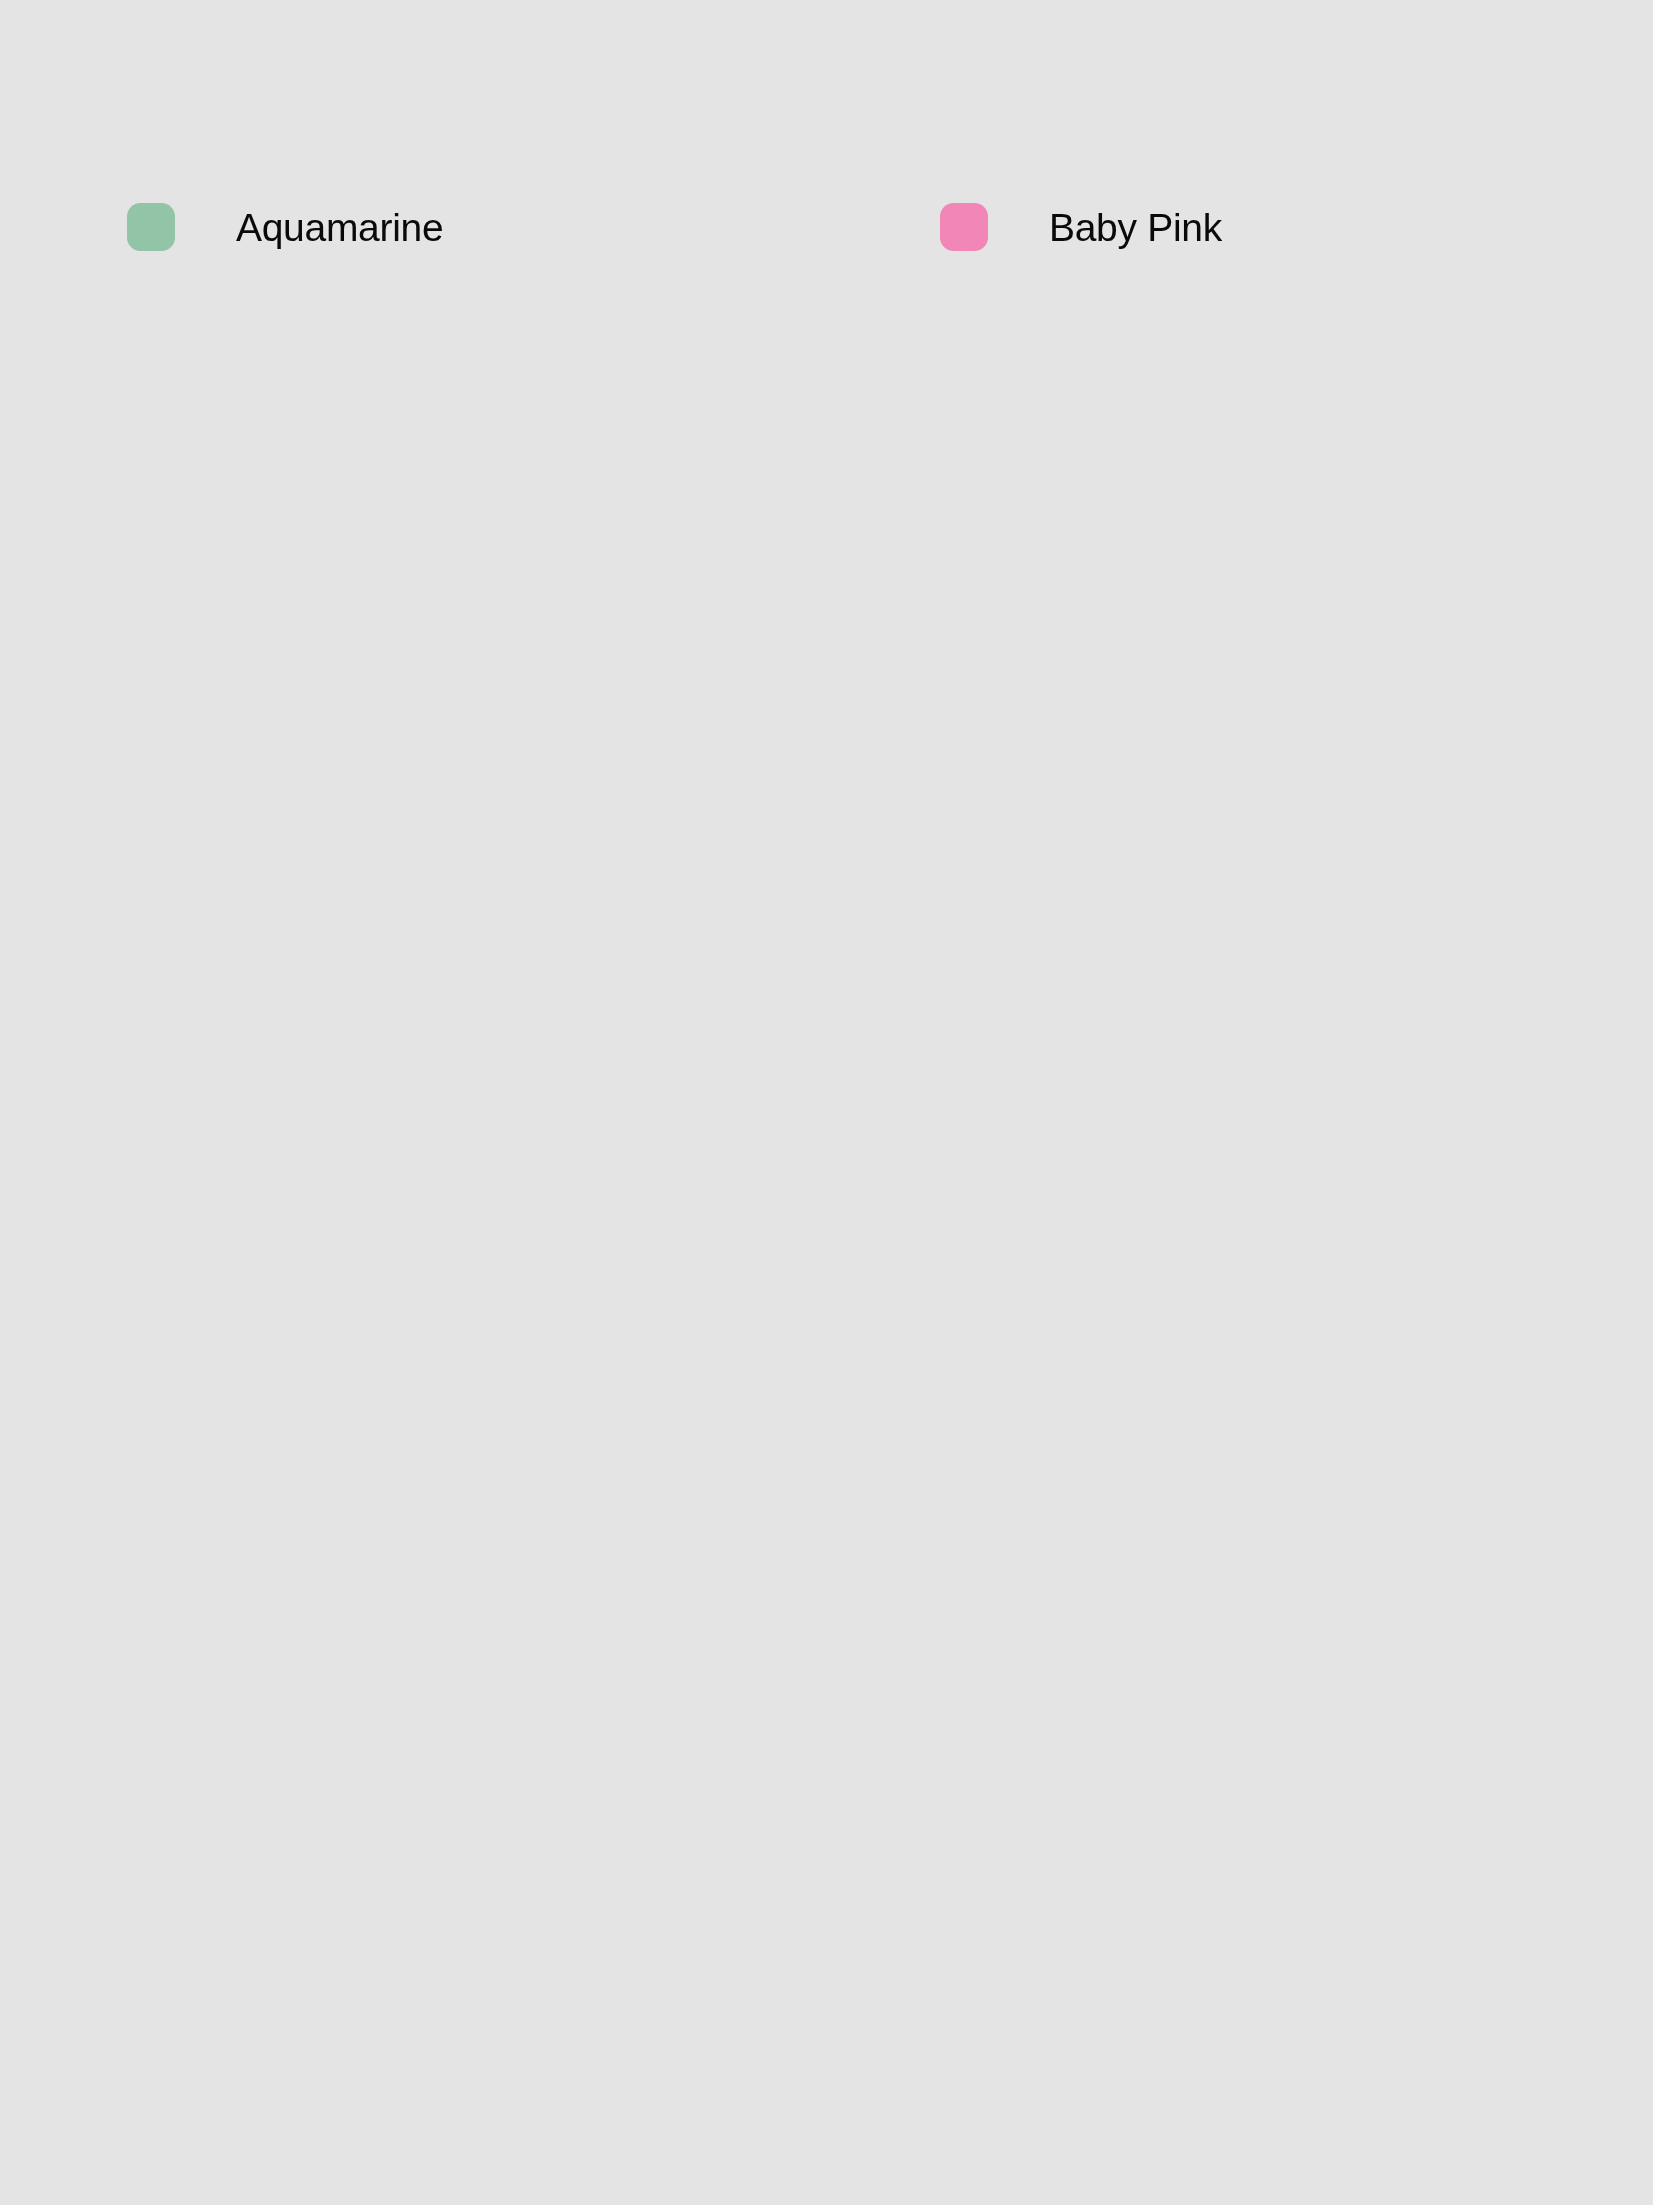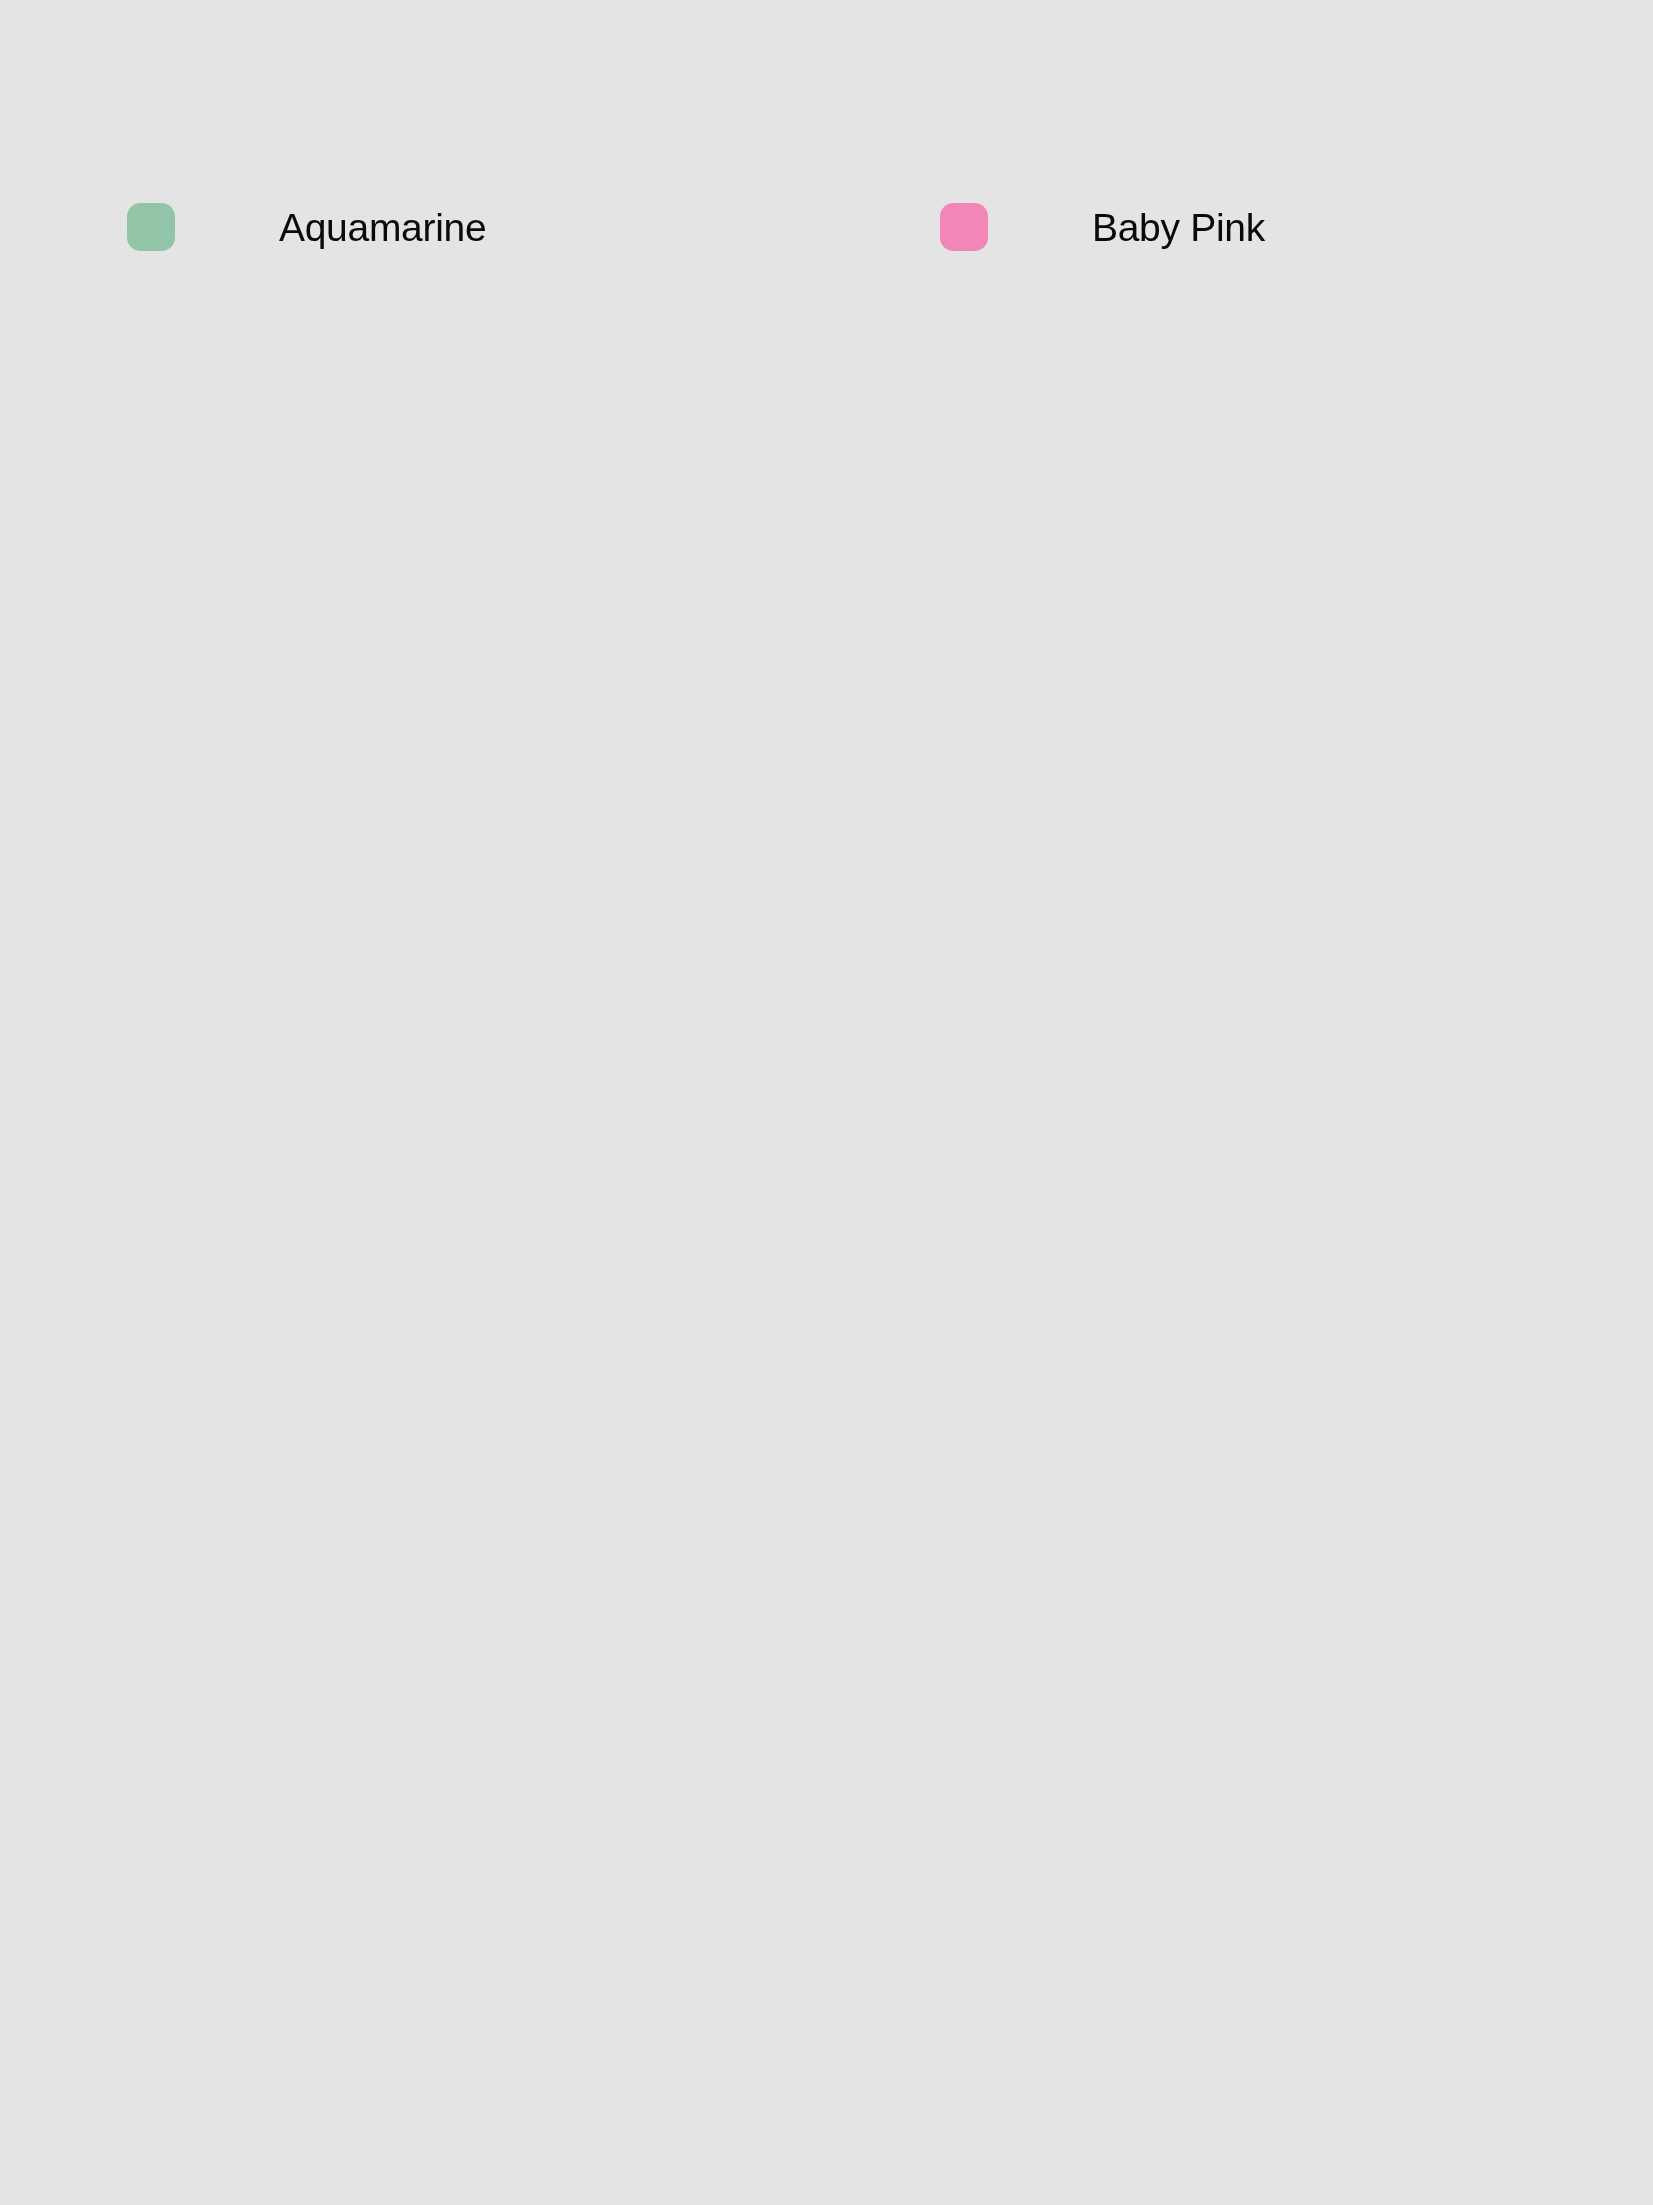--- a/index.html
+++ b/index.html
@@ -36,21 +36,21 @@
   }
 
   .swatch-chip {
     width: 48px;
     height: 48px;
     border-radius: 13.5px;
     flex: 0 0 48px;
   }
 
   .swatch-label {
-    margin-left: 104px;
+    margin-left: 61px;
     font-size: 39px;
     line-height: 1;
     color: #0a0a0a;
     font-weight: 400;
     letter-spacing: -0.3px;
     white-space: nowrap;
   }
 </style>
 </head>
 <body style="background: rgb(228, 228, 228);">

